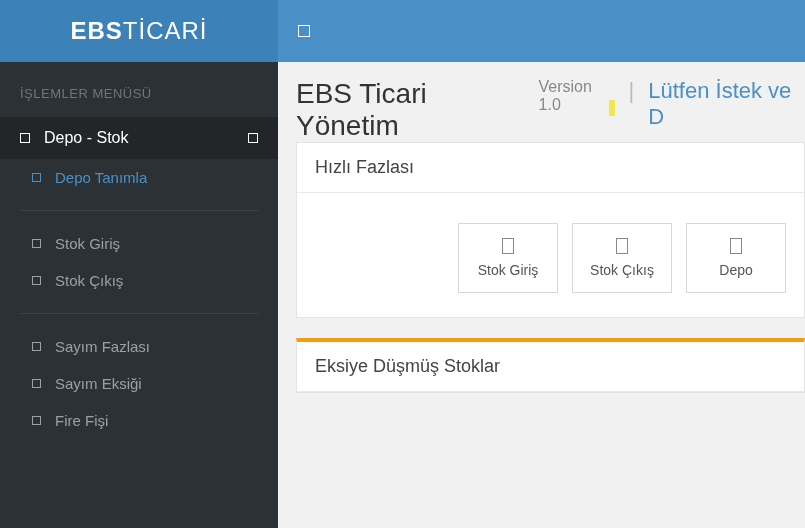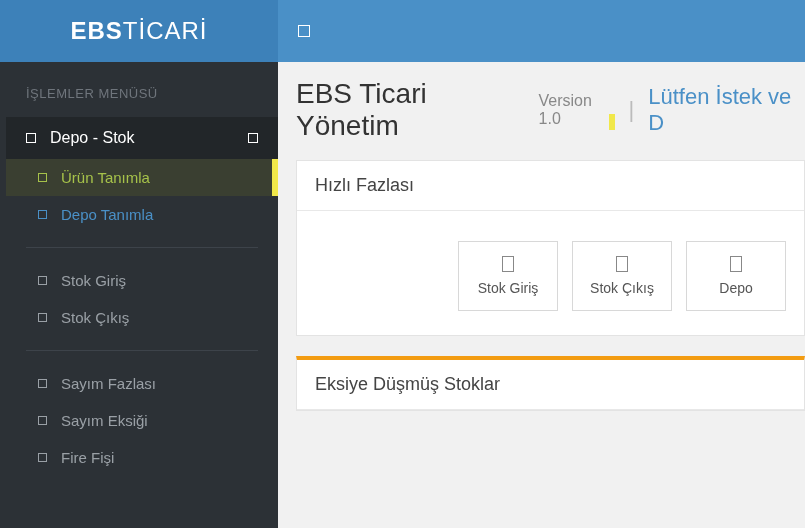--- a/index.html
+++ b/index.html
@@ -6,36 +6,36 @@
 body { width: 805px; height: 528px; overflow: hidden; background: #f1f1f1; }
 
 .topbar { height: 62px; background: #4a90c7; display: flex; align-items: stretch; }
 .brand { width: 278px; background: #3d81b9; display: flex; align-items: center; justify-content: center; color: #fff; font-size: 24px; }
 .brand .b1 { font-weight: 700; letter-spacing: 1px; }
 .brand .b2 { font-weight: 400; letter-spacing: 1px; }
 .topbar-right { flex: 1; display: flex; align-items: center; padding-left: 20px; }
 .tiny-icon { width: 12px; height: 12px; border: 1.5px solid #fff; display: inline-block; }
 
 .layout { display: flex; height: calc(100% - 62px); }
-.sidebar { width: 278px; background: #2c3136; color: #9aa0a6; overflow: hidden; padding-left: 6px; }
+.sidebar { width: 278px; background: #2c3136; color: #9aa0a6; overflow: hidden; }
 .sidebar .section-title { padding: 24px 20px 16px; font-size: 13px; color: #6f757c; letter-spacing: 0.5px; }
 .menu-item { display: flex; align-items: center; padding: 12px 20px; font-size: 16px; cursor: pointer; }
 .menu-item.parent { background: #222629; color: #fff; justify-content: space-between; }
 .menu-item.parent .left { display: flex; align-items: center; }
 .menu-item .sq { width: 10px; height: 10px; border: 1.5px solid currentColor; margin-right: 14px; display: inline-block; }
 .menu-item.parent .sq-right { width: 10px; height: 10px; border: 1.5px solid #fff; }
 .sub-item { display: flex; align-items: center; padding: 10px 20px 10px 32px; font-size: 15px; color: #9aa0a6; cursor: pointer; }
 .sub-item .sq { width: 9px; height: 9px; border: 1.5px solid currentColor; margin-right: 14px; display: inline-block; }
 .sub-item.active { color: #a6c24a; background: rgba(120,130,30,0.18); position: relative; }
 .sub-item.active::after { content: ""; position: absolute; right: 0; top: 0; bottom: 0; width: 6px; background: #f1e84a; }
 .sub-item.blue { color: #4a90c7; }
 .divider { height: 1px; background: #3d434a; margin: 14px 20px; }
 
 .main { flex: 1; padding: 16px 0 0 18px; overflow: hidden; }
-.page-header { display: flex; align-items: center; gap: 14px; margin-bottom: 18px; }
+.page-header { display: flex; align-items: flex-start; gap: 14px; }
 .page-title { font-size: 28px; color: #333; }
 .page-version { font-size: 16px; color: #888; position: relative; }
 .page-version .hl { position: absolute; right: 0; bottom: -2px; width: 6px; height: 16px; background: #f1e84a; }
 .sep { font-size: 22px; color: #bbb; }
 .page-link { font-size: 22px; color: #4a90c7; text-decoration: none; }
 
 .panel { background: #fff; border: 1px solid #e3e3e3; margin-bottom: 20px; }
 .panel-header { padding: 14px 18px; font-size: 18px; color: #444; border-bottom: 1px solid #e8e8e8; }
 .panel-body { padding: 30px 18px 24px; }
 .actions { display: flex; gap: 14px; justify-content: flex-end; }
@@ -69,24 +69,20 @@
     <div class="section-title">İŞLEMLER MENÜSÜ</div>
 
     <div class="menu-item parent">
       <span class="left">
         <span class="sq"></span>
         <span>Depo - Stok</span>
       </span>
       <span class="sq-right"></span>
     </div>
 
-    <div class="sub-item active">
-      <span class="sq"></span>
-      <span>Ürün Tanımla</span>
-    </div>
     <div class="sub-item blue">
       <span class="sq"></span>
       <span>Depo Tanımla</span>
     </div>
 
     <div class="divider"></div>
 
     <div class="sub-item">
       <span class="sq"></span>
       <span>Stok Giriş</span>

